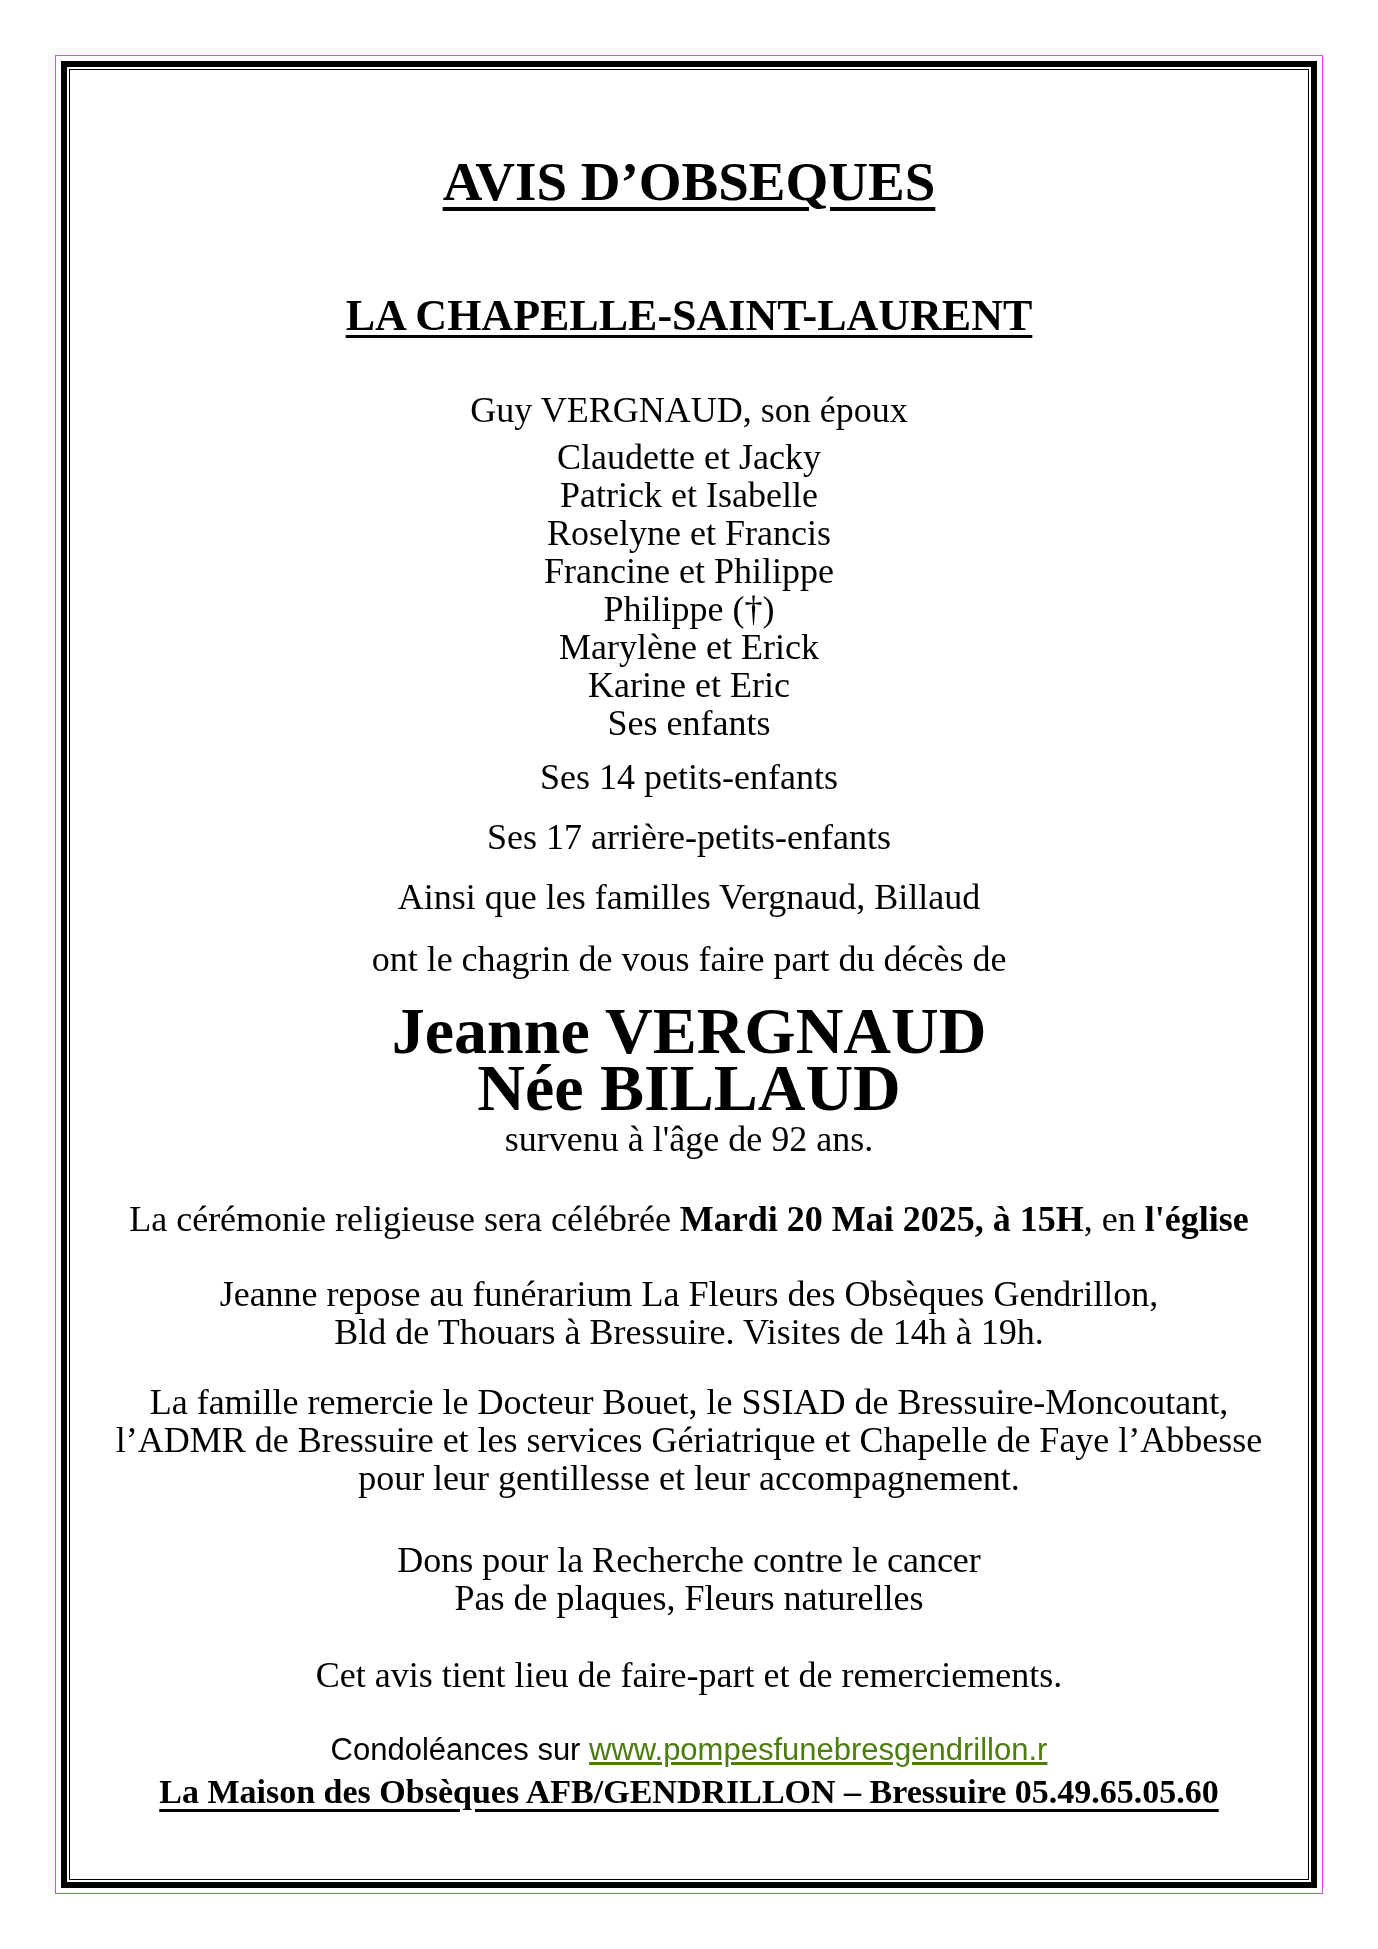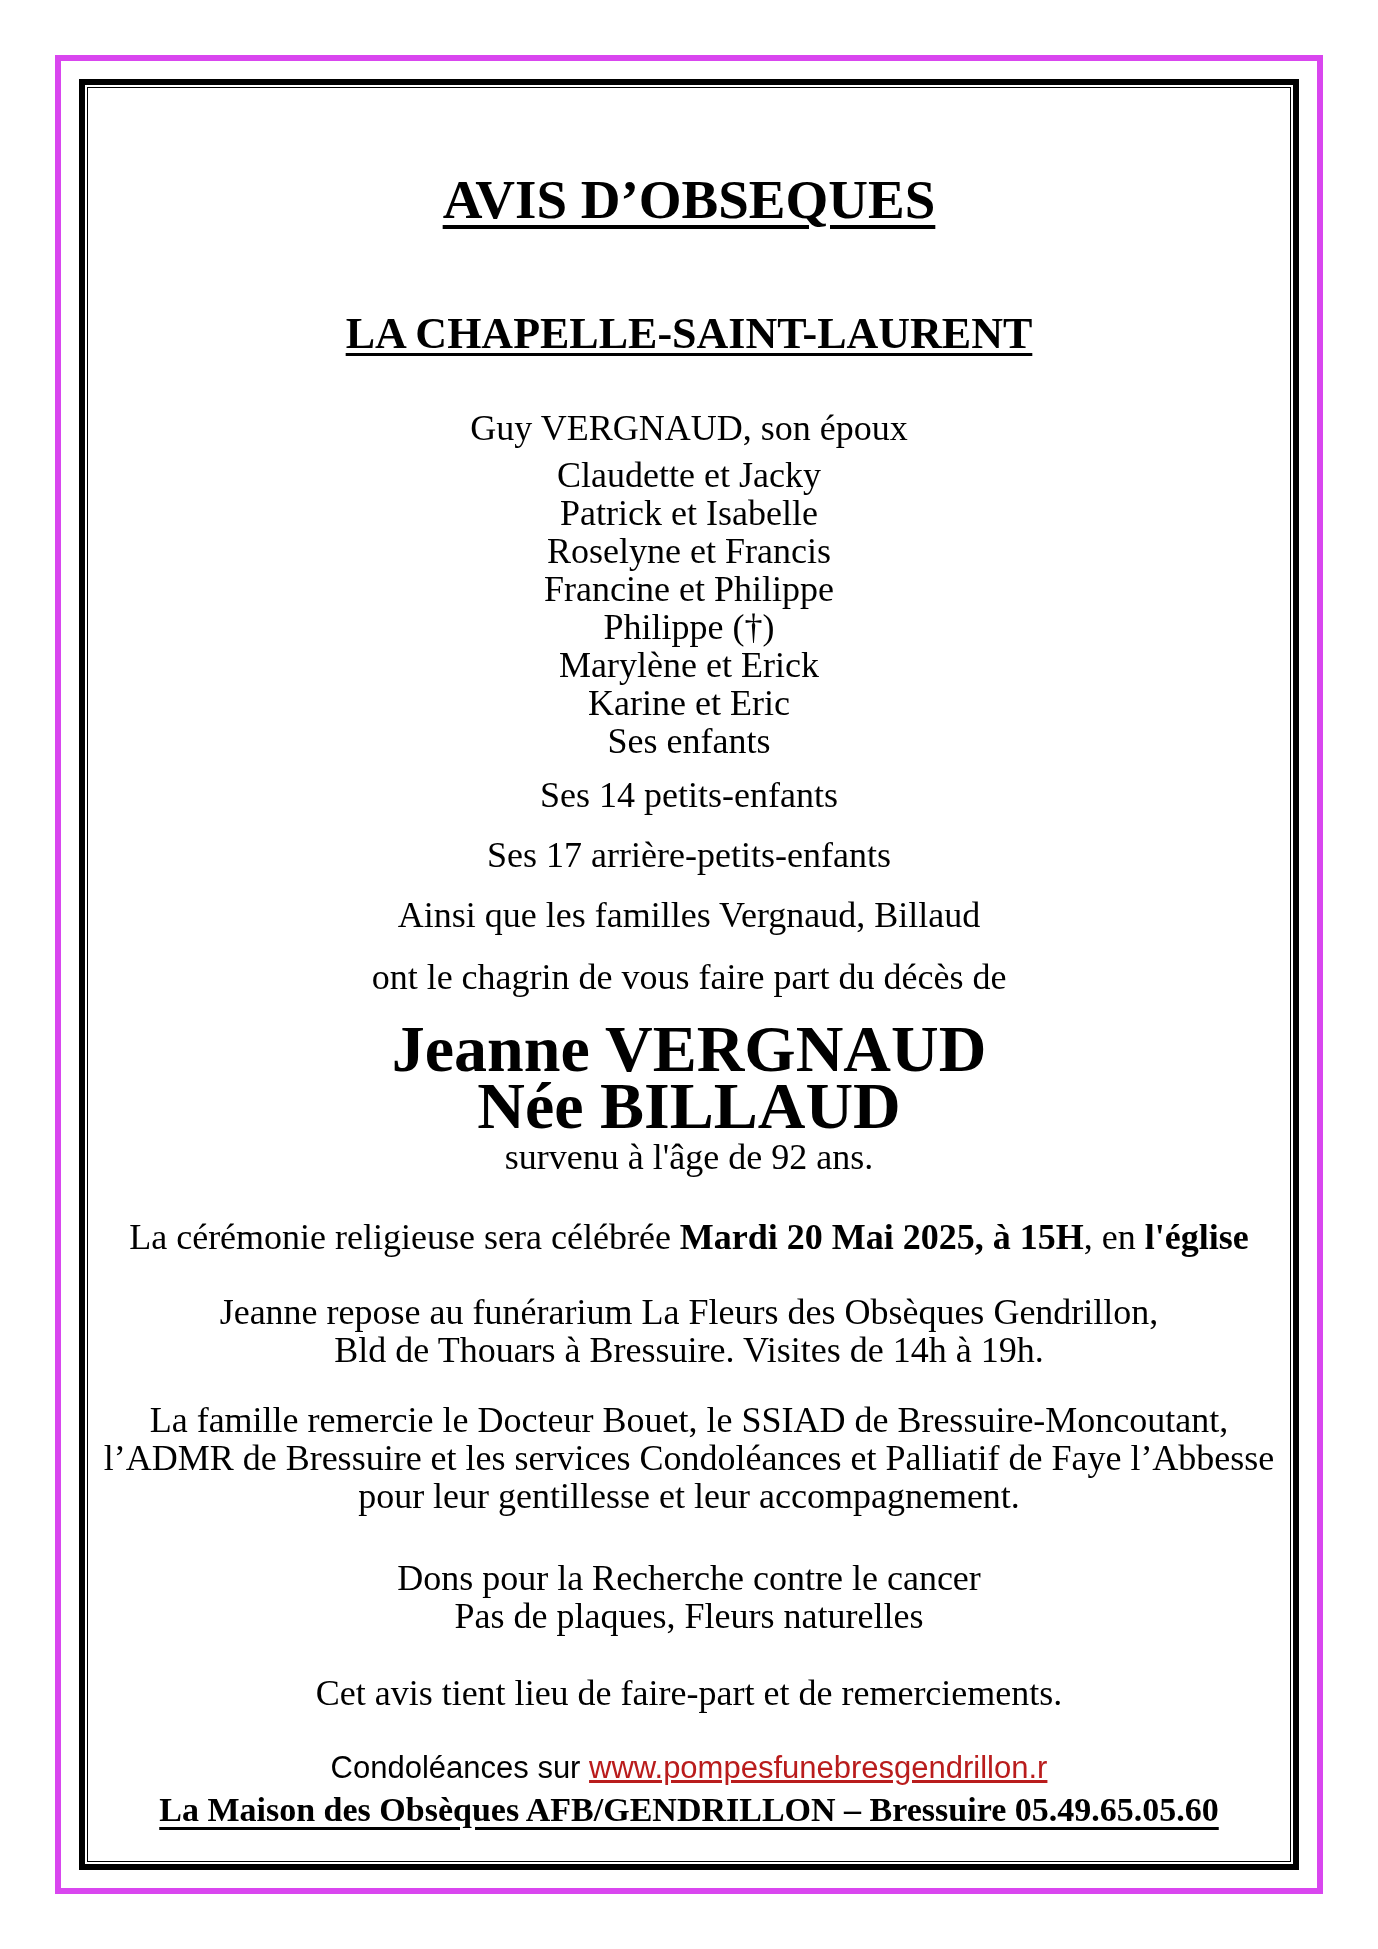--- a/index.html
+++ b/index.html
@@ -11,22 +11,22 @@
     margin: 0 auto;
     background: #ffffff;
     color: #000000;
     font-family: "Liberation Serif", serif;
     overflow: hidden;
   }
   
   .frame-a {
     position: absolute;
     top:55px; left:55px; right:55px; bottom:55px;
-    border: 6px solid #d946ef;
-    padding: 18px;
+    border: 1px solid #d946ef;
+    padding: 5px;
     box-sizing: border-box;
   }
   .frame-b {
     border: 6px solid #000;
     padding: 2px;
     height: 100%;
     box-sizing: border-box;
   }
   .frame-c {
     border: 1px solid #000;
@@ -139,32 +139,32 @@
             <div class="line"><span>La cérémonie religieuse sera célébrée </span><b>Mardi 20 Mai 2025, à 15H</b><span>, en </span><b>l'église</b></div>
           </div>
 
           <div class="para m-repose">
             <div class="line">Jeanne repose au funérarium La Fleurs des Obsèques Gendrillon,</div>
             <div class="line">Bld de Thouars à Bressuire. Visites de 14h à 19h.</div>
           </div>
 
           <div class="para m-thanks">
             <div class="line">La famille remercie le Docteur Bouet, le SSIAD de Bressuire-Moncoutant,</div>
-            <div class="line">l’ADMR de Bressuire et les services Condoléances et Palliatif de Faye l’Abbesse</div>
+            <div class="line">l’ADMR de Bressuire et les services Gériatrique et Chapelle de Faye l’Abbesse</div>
             <div class="line">pour leur gentillesse et leur accompagnement.</div>
           </div>
 
           <div class="para m-flowers">
             <div class="line">Dons pour la Recherche contre le cancer</div>
             <div class="line">Pas de plaques, Fleurs naturelles</div>
           </div>
 
           <p class="line m-avis">Cet avis tient lieu de faire-part et de remerciements.</p>
 
-          <p class="condolences"><span>Condoléances sur </span><a href="#" style="color: #b91c1c;">www.pompesfunebresgendrillon.r</a></p>
+          <p class="condolences"><span>Condoléances sur </span><a href="#" style="color: #4d7c0f;">www.pompesfunebresgendrillon.r</a></p>
 
           <p class="footer">La Maison des Obsèques AFB/GENDRILLON – Bressuire 05.49.65.05.60</p>
 
         </main>
       </div>
     </div>
   </div>
 </div>
 
 </body></html>

